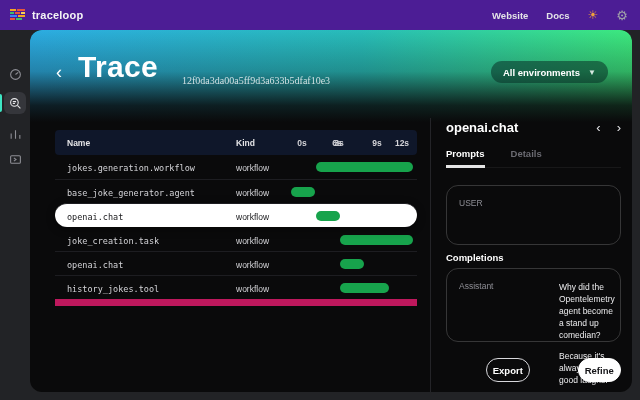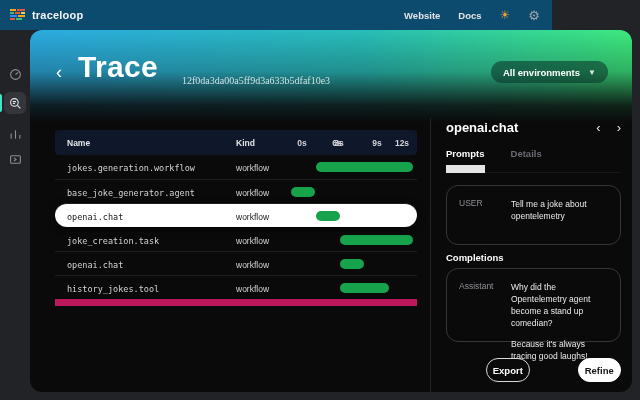--- a/index.html
+++ b/index.html
@@ -1,20 +1,20 @@
 <!DOCTYPE html>
 <html><head>
 <meta charset="utf-8">
 <style>
   * { margin:0; padding:0; box-sizing:border-box; }
   html,body { width:640px; height:400px; overflow:hidden; }
   body { background:#222326; font-family:"Liberation Sans", sans-serif; position:relative; }
 
   
-  .topbar { position:absolute; left:0; top:0; width:552px; height:30px; background:#0c4a6e;
+  .topbar { position:absolute; left:0; top:0; width:640px; height:30px; background:#4c1d95;
             display:flex; align-items:center; }
   .brand { display:flex; align-items:center; gap:7px; padding-left:10px; }
   .brand-name { color:#f4f4f5; font-size:11px; font-weight:700; letter-spacing:.2px; }
   .topbar-right { margin-left:auto; display:flex; align-items:center; gap:18px; padding-right:12px; }
   .top-link { color:#e4e4e7; font-size:9.5px; font-weight:600; cursor:pointer; }
   .sun { color:#f0a13a; font-size:12px; line-height:1; cursor:pointer; }
   .gear { color:#a1a1aa; font-size:13px; line-height:1; cursor:pointer; }
 
   
   .sidebar { position:absolute; left:0; top:30px; width:30px; height:370px; background:#222326; }
@@ -60,23 +60,23 @@
   
   .divider { position:absolute; left:400px; top:88px; width:1px; height:274px; background:#242428; }
   .panel { position:absolute; left:401px; top:0; width:201px; height:362px; padding:0 11px 0 15px; }
   .panel-head { position:absolute; left:15px; right:11px; top:90px; display:flex; align-items:center; }
   .panel-title { color:#fff; font-size:13px; font-weight:800; }
   .panel-nav { margin-left:auto; display:flex; gap:16px; }
   .pn-arrow { color:#e4e4e7; font-size:13px; line-height:1; cursor:pointer; }
   .tabs { position:absolute; left:15px; right:11px; top:118px; display:flex; gap:26px;
           border-bottom:1px solid rgba(255,255,255,.06); }
   .tab { font-size:9.5px; font-weight:700; padding-bottom:6px; cursor:pointer; color:#6b6b72; }
-  .tab.active { color:#fff; border-bottom:8px solid #e5e5e5; margin-bottom:-1px; }
+  .tab.active { color:#fff; border-bottom:3px solid #e5e5e5; margin-bottom:-1px; }
   .msg-box { position:absolute; left:15px; right:11px; border:1px solid rgba(255,255,255,.18);
-             border-radius:12px; padding:12px 12px; display:flex; }
+             border-radius:12px; padding:12px 12px; display:flex;gap:48px; }
   .box-prompts { top:155px; height:60px; }
   .box-completions { top:238px; height:74px; }
   .role { width:52px; flex:0 0 52px; color:#8e8e95; font-size:8.5px; }
   .msg-text { color:#ececee; font-size:8.5px; line-height:12px; }
   .msg-text p + p { margin-top:9px; }
   .section-label { position:absolute; left:15px; top:222px; color:#fff; font-size:9.5px; font-weight:700; }
   .panel-actions { position:absolute; left:15px; right:11px; top:328px; display:flex; gap:8px; }
   .btn { flex:1; height:24px; border-radius:999px; font-size:9.5px; font-weight:700;
          display:flex; align-items:center; justify-content:center; cursor:pointer;margin-left:40px; }
   .btn-export { background:transparent; border:1px solid #d8d8dc; color:#fff; }
@@ -204,21 +204,20 @@
         <span class="pn-arrow">›</span>
       </span>
     </div>
     <div class="tabs">
       <span class="tab active">Prompts</span>
       <span class="tab">Details</span>
     </div>
 
     <div class="msg-box box-prompts">
       <span class="role">USER</span>
-      <div class="msg-text">Tell me a joke about opentelemetry</div>
     </div>
 
     <span class="section-label">Completions</span>
 
     <div class="msg-box box-completions">
       <span class="role">Assistant</span>
       <div class="msg-text">
         <p>Why did the Opentelemetry agent become a stand up comedian?</p>
         <p>Because it's always tracing good laughs!</p>
       </div>

